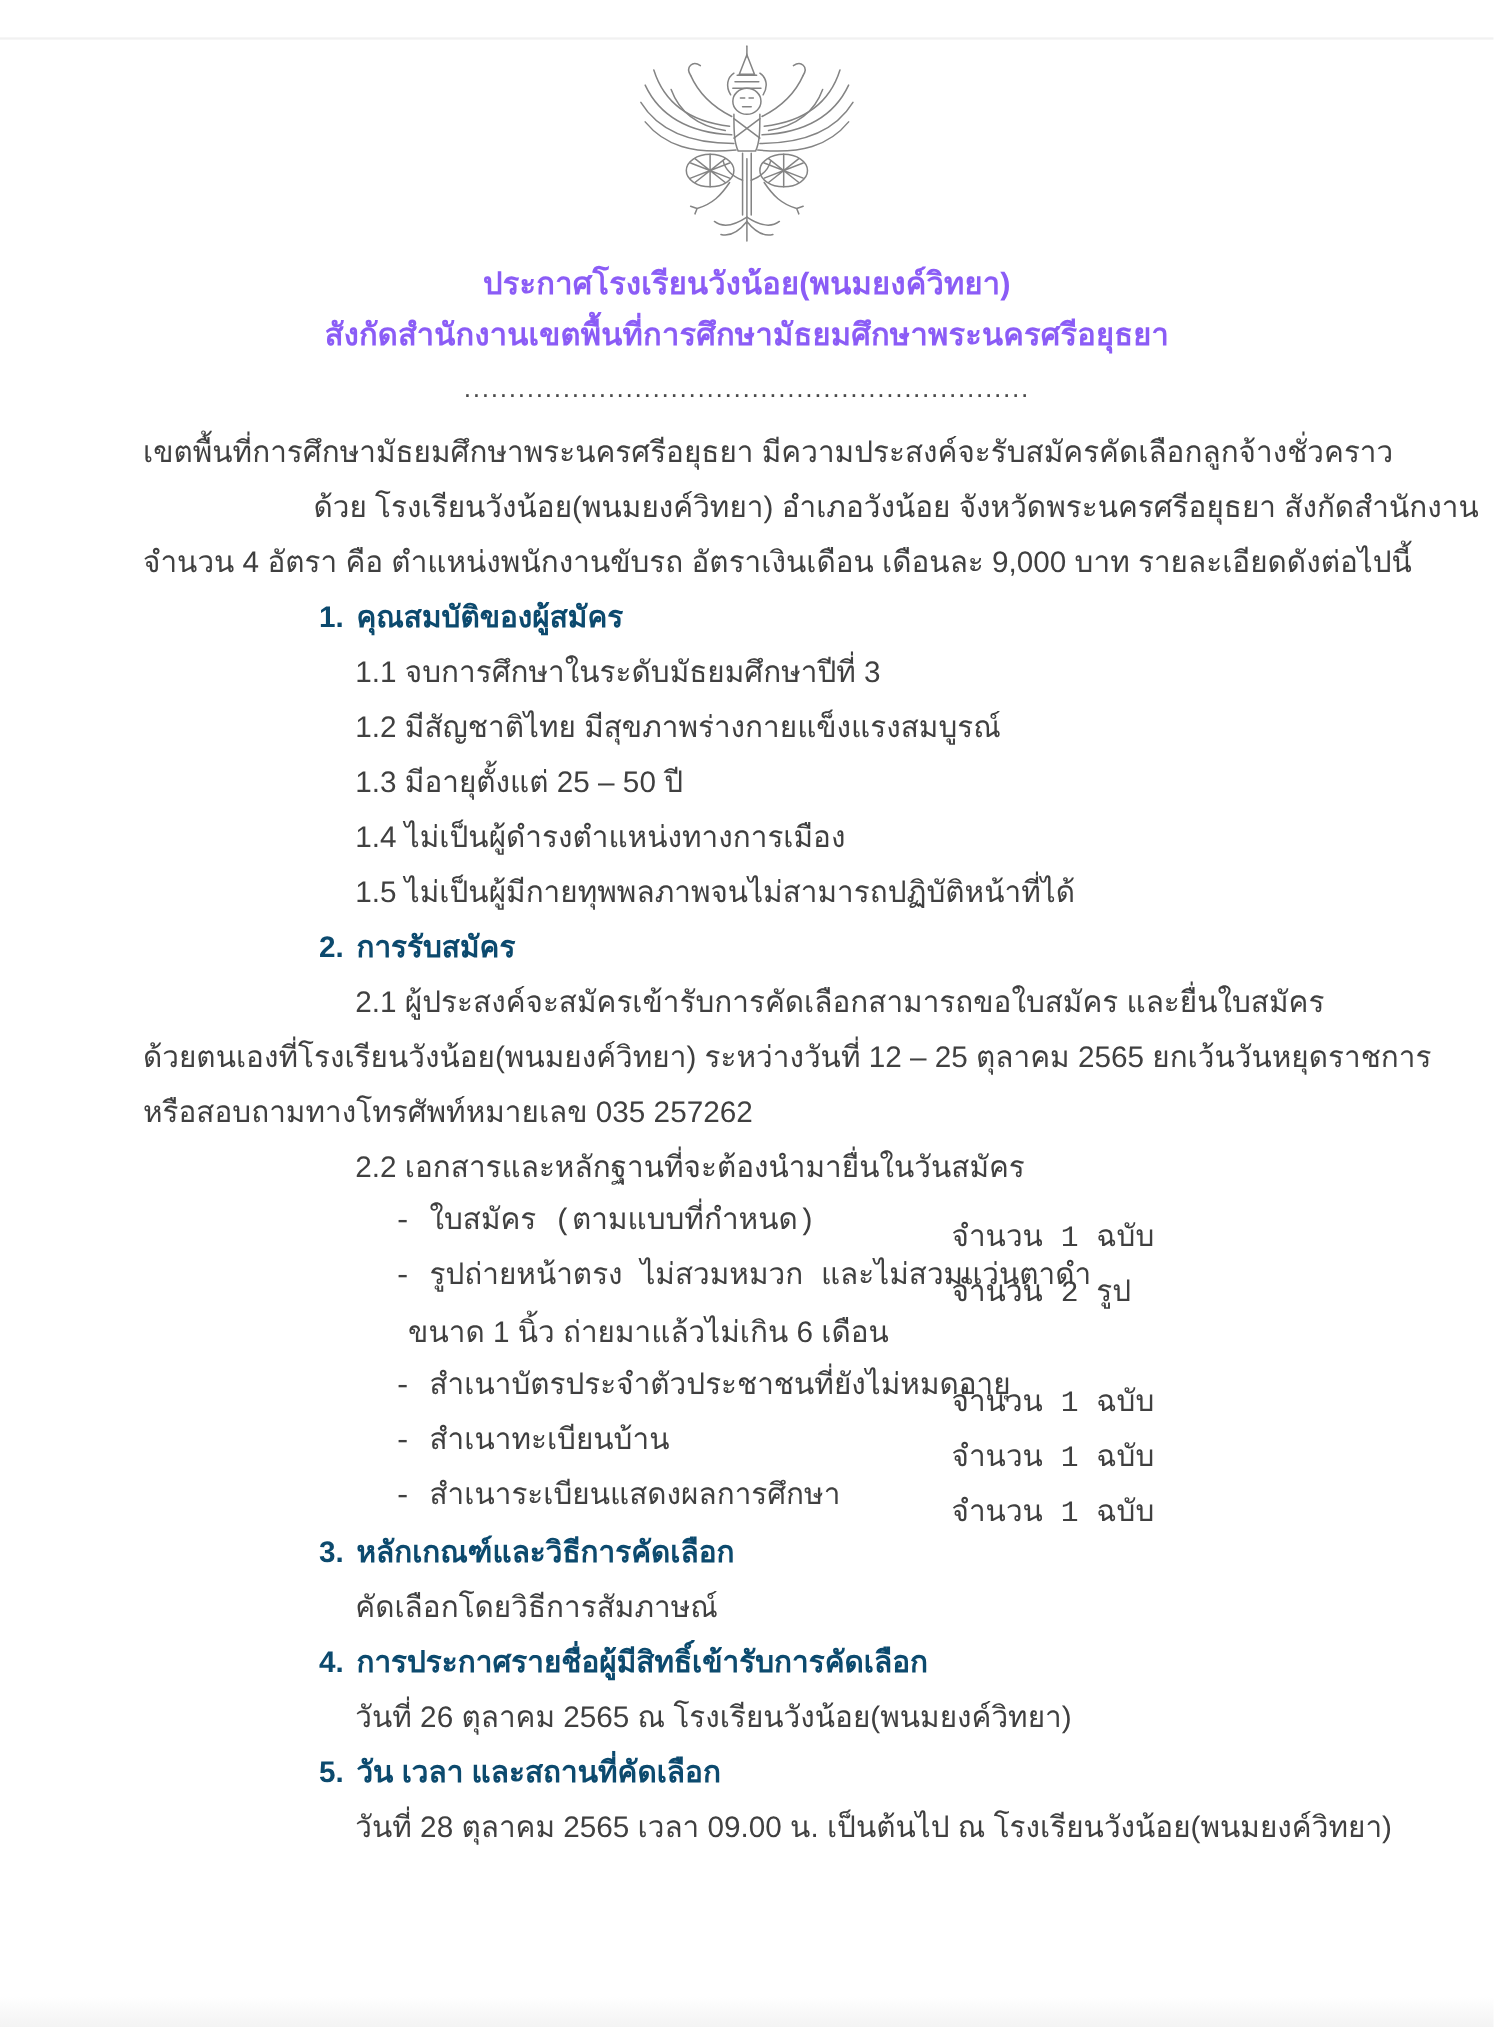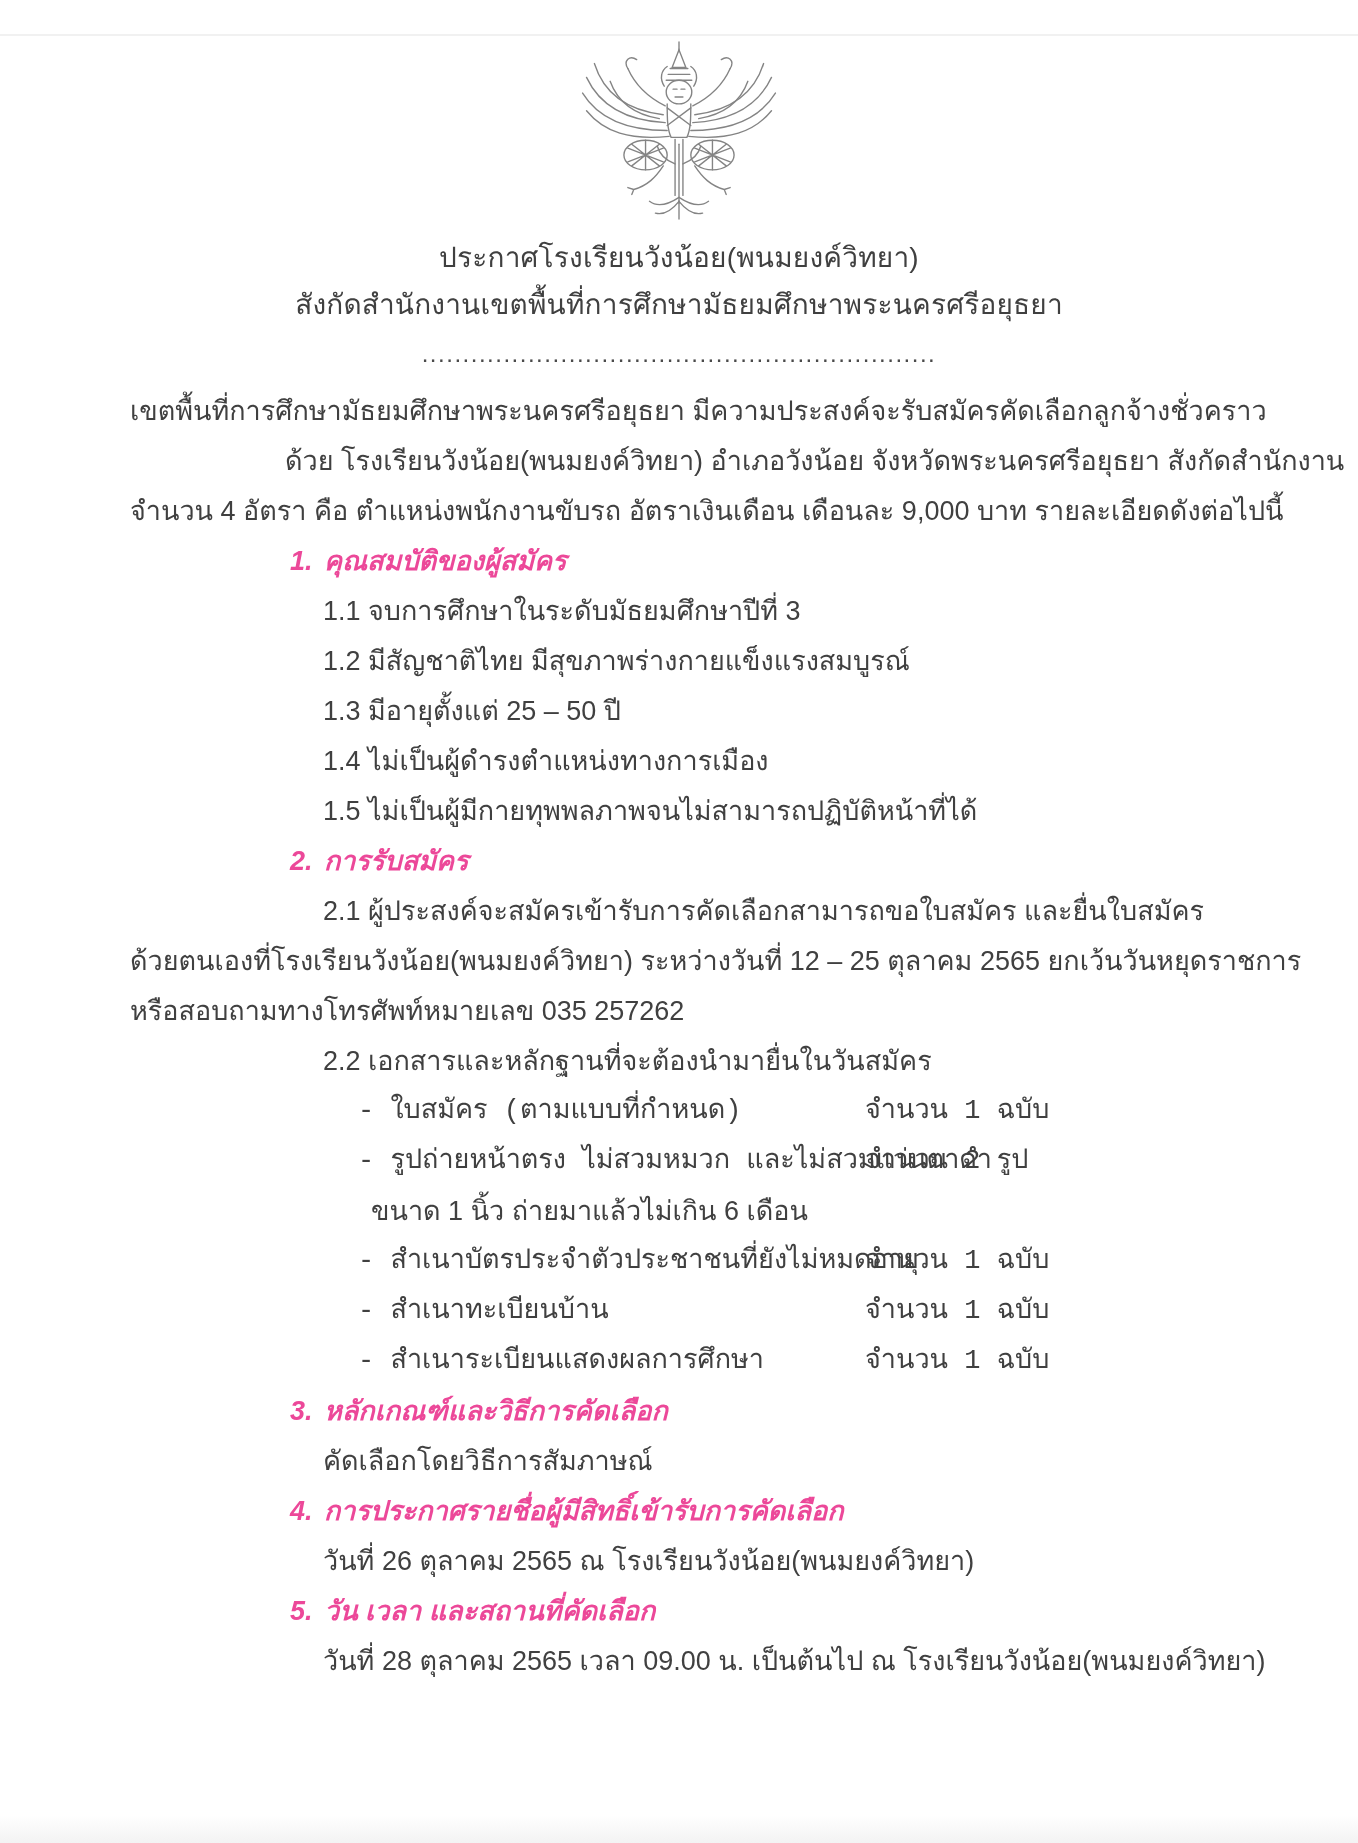--- a/index.html
+++ b/index.html
@@ -20,40 +20,41 @@
     background:linear-gradient(to bottom,rgba(255,255,255,0),#f3f3f3);
   }
   .emblem-wrap{
     padding-top:38px;
     display:flex;justify-content:center;
   }
   .title-block{
     margin-top:14px;
     text-align:center;
     font-size:28px;line-height:47px;
-    color:#404040;
+    color:#8b5cf6;
     letter-spacing:.2px;
+    font-weight:bold;
   }
   .divider{
     margin-top:6px;height:44px;line-height:40px;
     text-align:center;font-size:24px;letter-spacing:1.5px;color:#4a4a4a;
   }
   .content{
     margin:8px 130px 0 130px;
     font-size:27px;line-height:50px;
     color:#404040;
   }
   .row{white-space:nowrap;position:relative;height:50px;}
   .indent-intro{padding-left:155px;}
   .indent-sub{padding-left:193px;}
   .indent-dash{padding-left:228px;font-family:Liberation Mono, monospace;}
   .indent-dash-cont{padding-left:241px;}
-  .row.heading{font-weight:700;color:#ec4899;padding-left:160px;font-style:italic;}
+  .row.heading{font-weight:700;color:#0c4a6e;padding-left:160px;}
   .row.heading .num{display:inline-block;min-width:34px;}
-  .qty{position:absolute;left:735px;top:0;}
+  .qty{position:absolute;left:735px;top:16px;}
   .emblem svg{display:block;}
 </style>
 </head>
 <body>
 
 <div class="page">
   <div class="top-hairline"></div>
 
   <div class="emblem-wrap">
     <div class="emblem">

